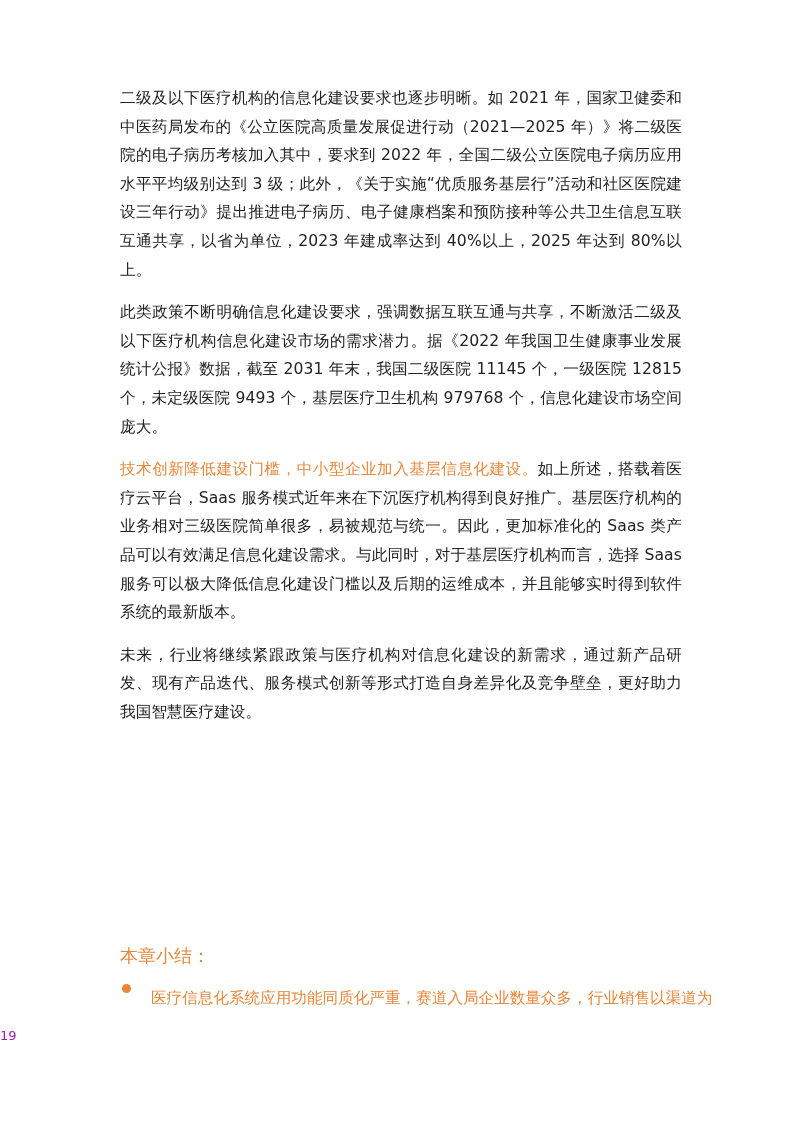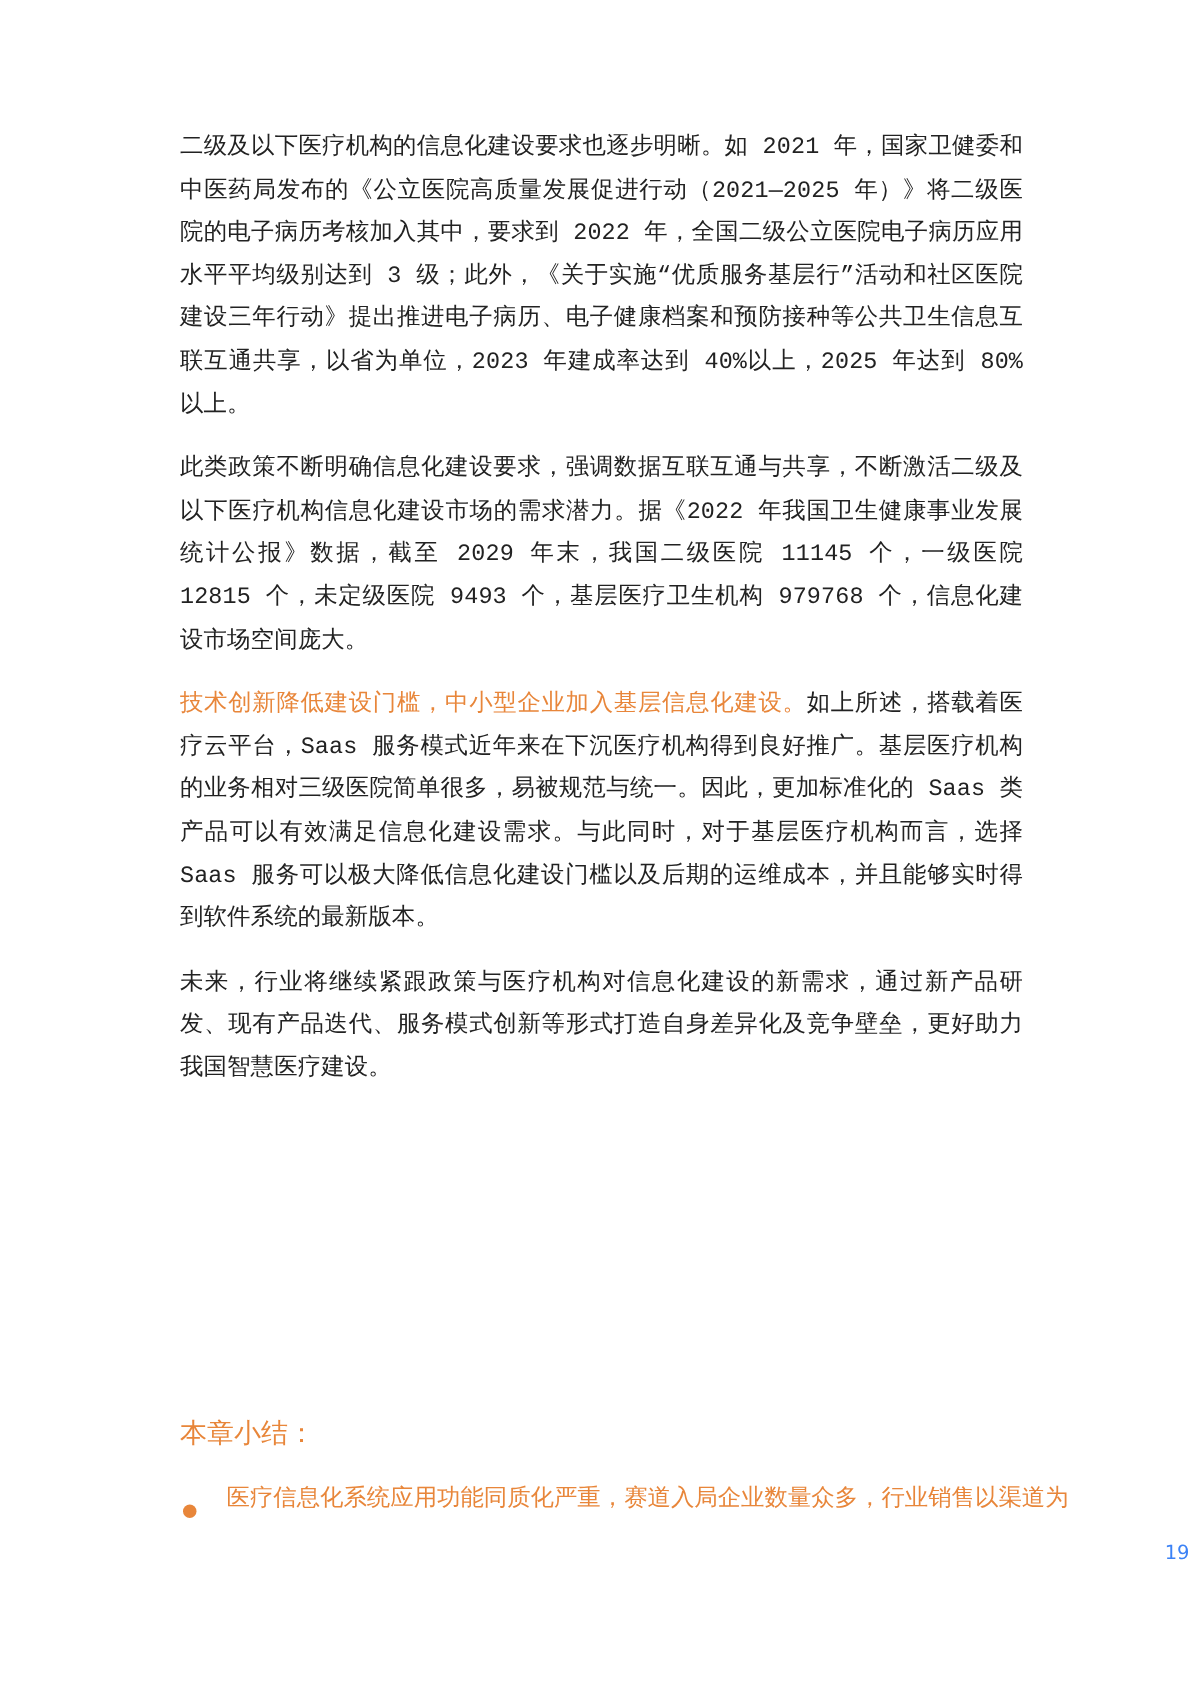--- a/index.html
+++ b/index.html
@@ -1,35 +1,35 @@
 <!DOCTYPE html>
 <html><head>
   <meta charset="utf-8">
   <style>
     html, body { margin: 0; padding: 0; background: #ffffff; }
     body { width: 793px; height: 1122px; position: relative; overflow: hidden;
            font-family: "DejaVu Sans", "Liberation Sans", sans-serif; color: #222222; }
     .page { position: absolute; left: 120px; top: 84px; width: 562px; }
-    .para { margin: 0 0 14px 0; font-size: 15.6px; line-height: 28.6px; text-align: justify; letter-spacing: 0.1px; font-family: Liberation Mono, monospace; }
+    .para { margin: 0 0 14px 0; font-size: 15.6px; line-height: 28.6px; text-align: justify; letter-spacing: 0.1px; }
     .accent { color: #e8863a; }
     .summary-title { position: absolute; left: 120px; top: 942px; font-size: 18px; line-height: 28px; color: #e8863a; }
-    .bullet-row { position: absolute; left: 120px; top: 984px; width: 562px; display: flex; align-items: flex-end; }
+    .bullet-row { position: absolute; left: 120px; top: 984px; width: 562px; display: flex; align-items: flex-start; }
     .bullet-dot { width: 9px; height: 9px; border-radius: 50%; background: #e8863a; margin-right: 20px; margin-left: 2px; flex: none; }
     .bullet-text { font-size: 15.6px; line-height: 28px; color: #e8863a; white-space: nowrap; }
-    .page-number { position: absolute; left: 0; width: 793px; top: 1028px; text-align: right; font-size: 13px; color: #3b82f6; }
+    .page-number { position: absolute; left: 0; width: 793px; top: 1028px; text-align: left; font-size: 13px; color: #a21caf; }
   </style>
 </head>
 <body>
 
 <div class="page">
   <p class="para">
     <span class="accent"></span><span>二级及以下医疗机构的信息化建设要求也逐步明晰。如 2021 年，国家卫健委和中医药局发布的《公立医院高质量发展促进行动（2021—2025 年）》将二级医院的电子病历考核加入其中，要求到 2022 年，全国二级公立医院电子病历应用水平平均级别达到 3 级；此外，《关于实施“优质服务基层行”活动和社区医院建设三年行动》提出推进电子病历、电子健康档案和预防接种等公共卫生信息互联互通共享，以省为单位，2023 年建成率达到 40%以上，2025 年达到 80%以上。</span>
   </p>
   <p class="para">
-    <span class="accent"></span><span>此类政策不断明确信息化建设要求，强调数据互联互通与共享，不断激活二级及以下医疗机构信息化建设市场的需求潜力。据《2022 年我国卫生健康事业发展统计公报》数据，截至 2029 年末，我国二级医院 11145 个，一级医院 12815 个，未定级医院 9493 个，基层医疗卫生机构 979768 个，信息化建设市场空间庞大。</span>
+    <span class="accent"></span><span>此类政策不断明确信息化建设要求，强调数据互联互通与共享，不断激活二级及以下医疗机构信息化建设市场的需求潜力。据《2022 年我国卫生健康事业发展统计公报》数据，截至 2031 年末，我国二级医院 11145 个，一级医院 12815 个，未定级医院 9493 个，基层医疗卫生机构 979768 个，信息化建设市场空间庞大。</span>
   </p>
   <p class="para">
     <span class="accent">技术创新降低建设门槛，中小型企业加入基层信息化建设。</span><span>如上所述，搭载着医疗云平台，Saas 服务模式近年来在下沉医疗机构得到良好推广。基层医疗机构的业务相对三级医院简单很多，易被规范与统一。因此，更加标准化的 Saas 类产品可以有效满足信息化建设需求。与此同时，对于基层医疗机构而言，选择 Saas 服务可以极大降低信息化建设门槛以及后期的运维成本，并且能够实时得到软件系统的最新版本。</span>
   </p>
   <p class="para">
     <span class="accent"></span><span>未来，行业将继续紧跟政策与医疗机构对信息化建设的新需求，通过新产品研发、现有产品迭代、服务模式创新等形式打造自身差异化及竞争壁垒，更好助力我国智慧医疗建设。</span>
   </p>
 </div>
 
 <div class="summary-title">本章小结：</div>

